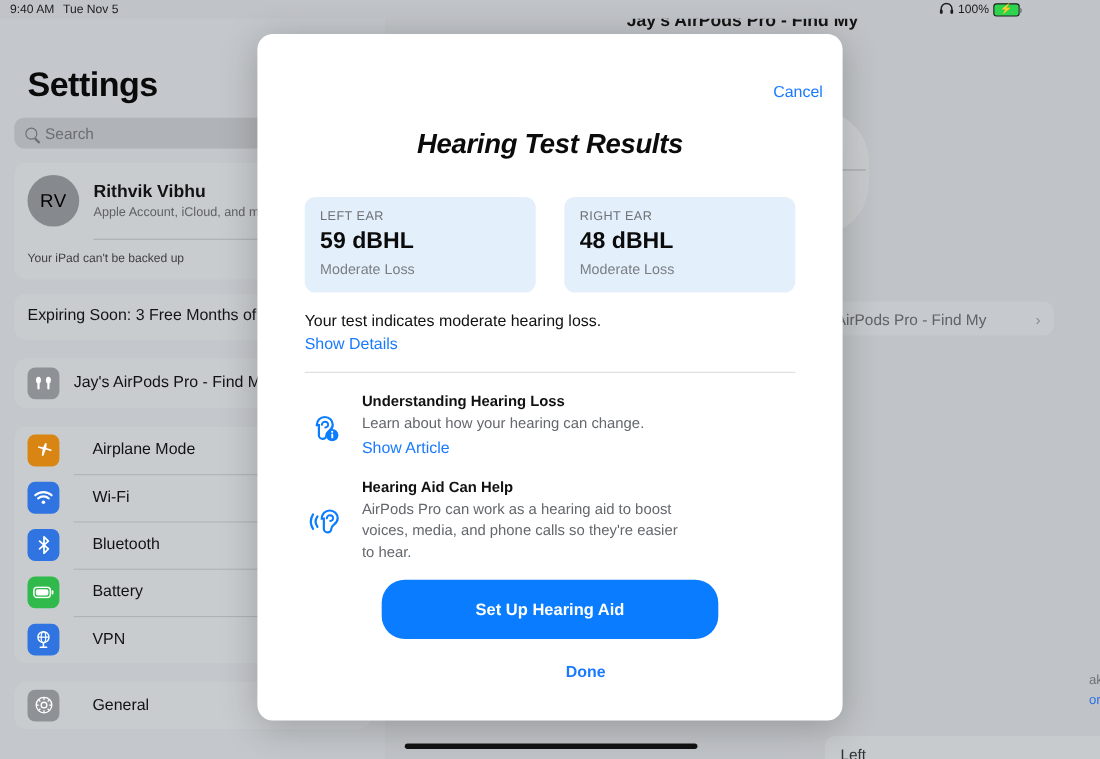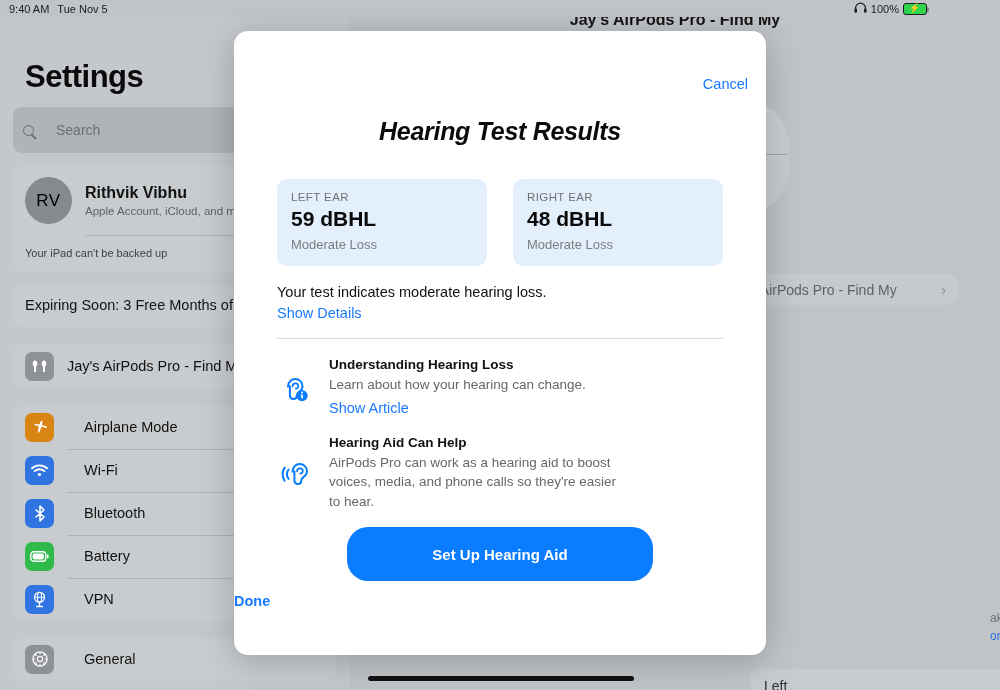--- a/index.html
+++ b/index.html
@@ -50,24 +50,24 @@
     width: 350px; height: 673px;
     background: #c4c7cb;
     padding: 0 13px;
     overflow: hidden;
   }
   .settings-title {
     font-size: 31px; font-weight: bold; color: #0a0a0a;
     margin: 42px 0 12px 12px; letter-spacing: -0.5px;
   }
   .searchbar {
-    height: 46px; border-radius: 9px;
+    height: 28px; border-radius: 9px;
     background: rgba(160,163,168,0.55);
     display: flex; align-items: center;
-    padding: 0 10px; gap: 22px;
+    padding: 0 10px; gap: 7px;
     color: #6b6e73; font-size: 14px;
   }
   .mag {
     width: 11px; height: 11px; border-radius: 50%;
     border: 1.6px solid #6b6e73; position: relative; flex: none;
   }
   .mag::after {
     content: ""; position: absolute; right: -4px; bottom: -3px;
     width: 6px; height: 1.6px; background: #6b6e73;
     transform: rotate(45deg);
@@ -205,22 +205,22 @@
 
   .cta {
     position: absolute; bottom: 74px; left: 113px;
     width: 306px; height: 54px; border-radius: 21px;
     background: #0a7cff; color: #fff;
     border: none; font-size: 15px; font-weight: bold;
     font-family: "Liberation Sans", sans-serif;
     cursor: pointer;
   }
   .done {
-    position: absolute; bottom: 46px; left: 0; width: 597px;
-    font-size: 14.5px; font-weight: bold; color: #1a7aff;
+    position: absolute; bottom: 36px; left: 0; width: 597px;
+    text-align: center; font-size: 14.5px; font-weight: bold; color: #1a7aff;
     cursor: pointer;
   }
 
   .home-indicator {
     position: absolute; bottom: 9px; left: 368px;
     width: 266px; height: 5px; border-radius: 3px;
     background: #111; z-index: 60;
   }
 </style>
 </head>

